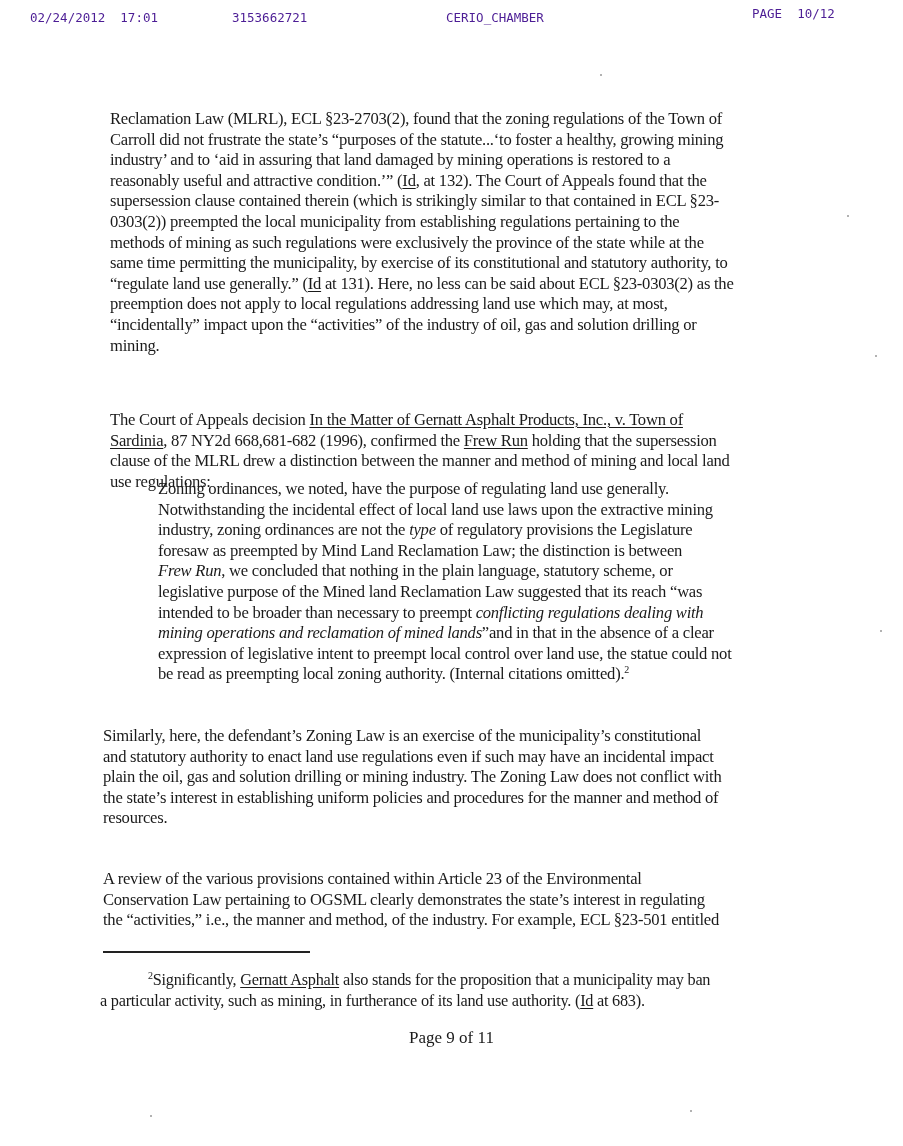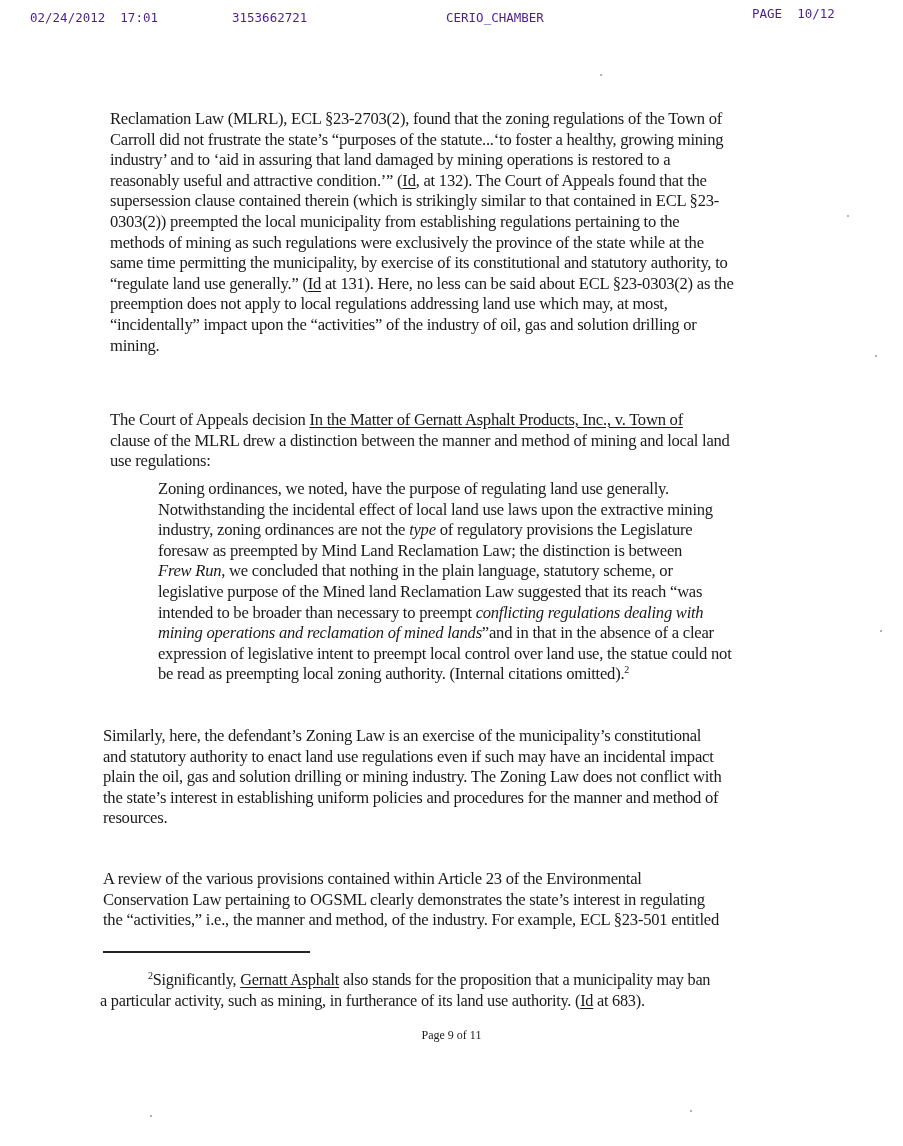--- a/index.html
+++ b/index.html
@@ -15,21 +15,21 @@
   .block { position: absolute; }
   .line { display: block; white-space: nowrap; height: 20.6px; line-height: 20.6px; letter-spacing: -0.25px; }
   .p1 { left: 110px; top: 109px; }
   .p2 { left: 110px; top: 377px; margin-top: 33px; }
   .quote { left: 158px; top: 479px; }
   .p3 { left: 103px; top: 726px; }
   .p4 { left: 103px; top: 869px; }
   .rule { position: absolute; left: 103px; top: 951px; width: 207px; height: 1.5px; background: #222; }
   .fn { left: 100px; top: 970px; font-size: 16.3px; }
   .footer { position: absolute; top: 1028px; left: 0; width: 903px; text-align: center;
-    font-family: "Liberation Serif", "DejaVu Serif", serif; font-size: 12px; }
+    font-family: "Liberation Serif", "DejaVu Serif", serif; font-size: 17px; }
   u { text-decoration: underline; text-underline-offset: 2px; }
   i { font-style: italic; text-align: center; }
   sup { font-size: 10px; line-height: 0; vertical-align: 6px; }
   .indent { padding-left: 48px; }
   .speck { position: absolute; width: 2px; height: 2px; background: #999; border-radius: 1px; }
 </style>
 </head>
 <body>
 
 <div class="fax-header">
@@ -51,20 +51,21 @@
     <span class="line">methods of mining as such regulations were exclusively the province of the state while at the</span>
     <span class="line">same time permitting the municipality, by exercise of its constitutional and statutory authority, to</span>
     <span class="line"><span>“regulate land use generally.” (</span><u>Id</u><span> at 131). Here, no less can be said about ECL §23-0303(2) as the</span></span>
     <span class="line">preemption does not apply to local regulations addressing land use which may, at most,</span>
     <span class="line">“incidentally” impact upon the “activities” of the industry of oil, gas and solution drilling or</span>
     <span class="line">mining.</span>
   </div>
 
   <div class="block p2">
     <span class="line"><span>The Court of Appeals decision </span><u>In the Matter of Gernatt Asphalt Products, Inc., v. Town of</u></span>
+    <span class="line"><u>Sardinia</u><span>, 87 NY2d 668,681-682 (1996), confirmed the </span><u>Frew Run</u><span> holding that the supersession</span></span>
     <span class="line">clause of the MLRL drew a distinction between the manner and method of mining and local land</span>
     <span class="line">use regulations:</span>
   </div>
 
   <div class="block quote">
     <span class="line">Zoning ordinances, we noted, have the purpose of regulating land use generally.</span>
     <span class="line">Notwithstanding the incidental effect of local land use laws upon the extractive mining</span>
     <span class="line"><span>industry, zoning ordinances are not the </span><i>type</i><span> of regulatory provisions the Legislature</span></span>
     <span class="line">foresaw as preempted by Mind Land Reclamation Law; the distinction is between</span>
     <span class="line"><i>Frew Run</i><span>, we concluded that nothing in the plain language, statutory scheme, or</span></span>

